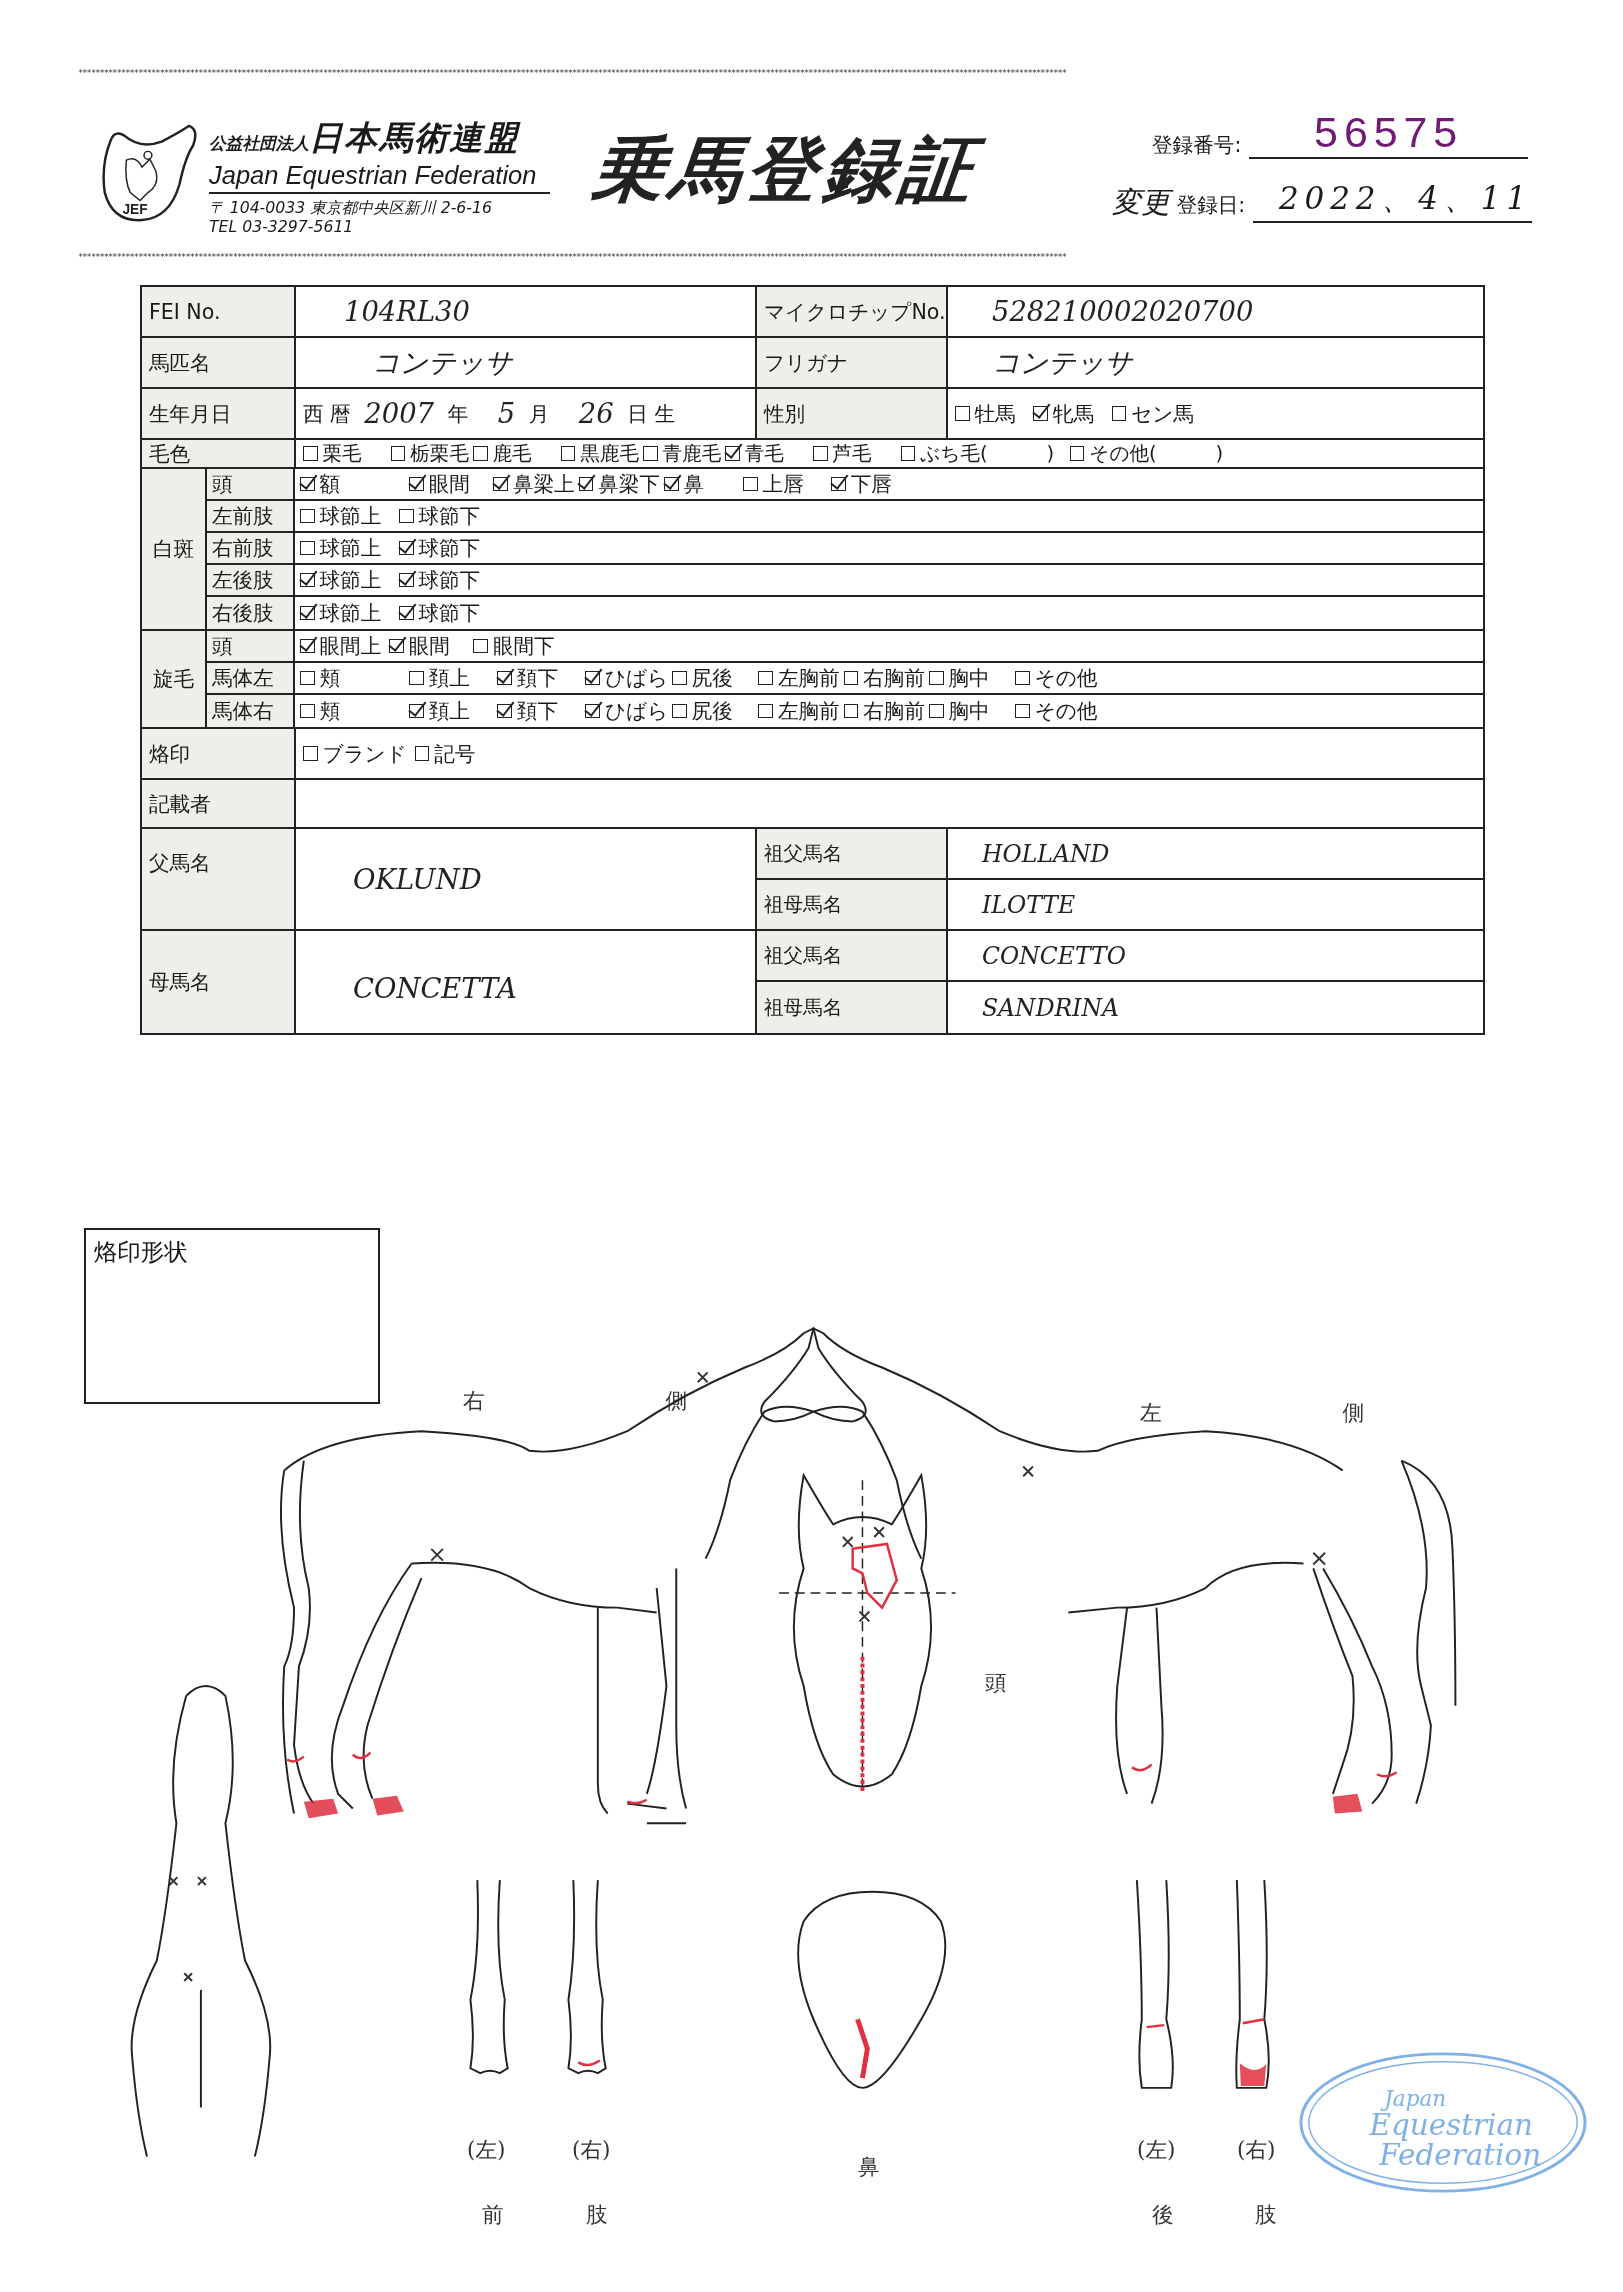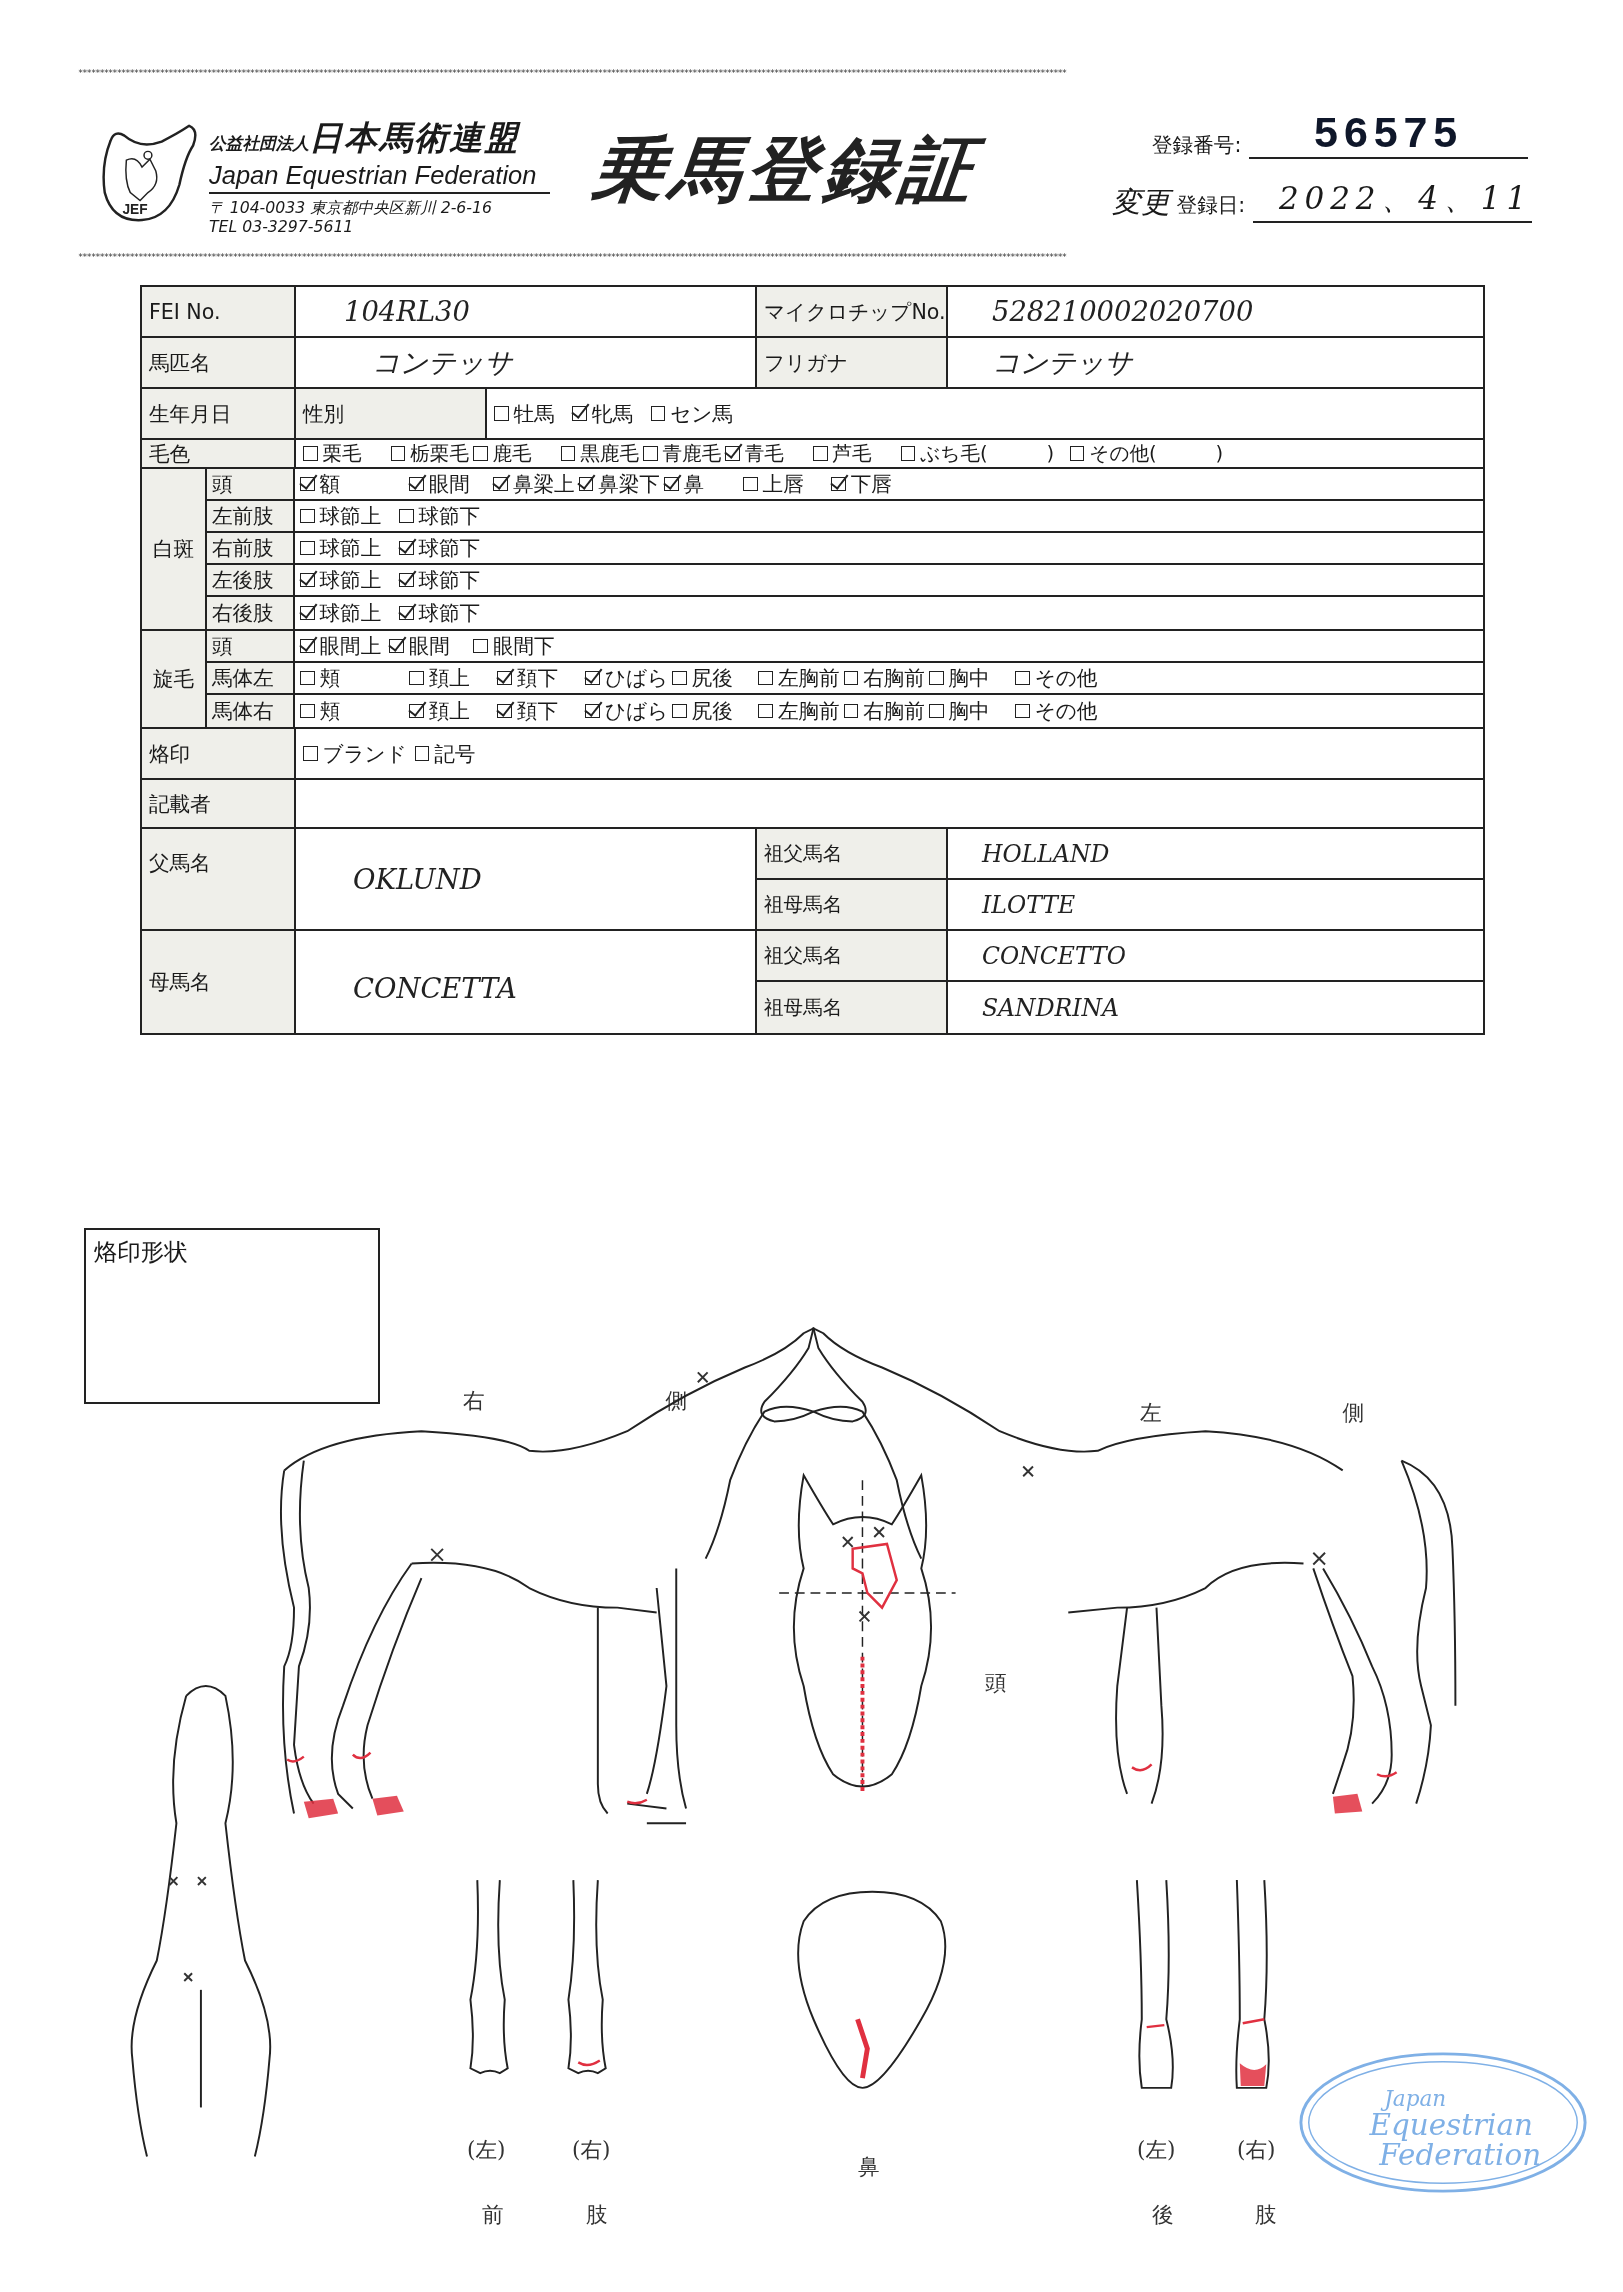--- a/index.html
+++ b/index.html
@@ -16,21 +16,21 @@
   .org-jp-small { font-size: 16.7px; font-weight: bold; display: inline-block; font-style: italic; }
   .org-jp-big { font-size: 33px; font-weight: bold; font-style: italic; display: inline-block; letter-spacing: 2px; }
   .org-en { font-family: "Liberation Sans", sans-serif; font-style: italic; font-size: 25.5px; border-bottom: 2px solid #222; padding-bottom: 2px; width: 341px; }
   .org-addr { font-size: 15.7px; font-style: italic; line-height: 19.6px; margin-top: 3.9px; }
   .doc-title { position: absolute; left: 593px; top: 123px; font-size: 71px; font-weight: bold; font-style: italic; letter-spacing: 5.9px; color: #222; transform: skewX(-6deg); }
 
   .reg-row { position: absolute; display: flex; align-items: flex-end; }
   .reg-label { font-size: 20.6px; margin-right: 7.8px; }
   .reg-label .hw { font-family: "DejaVu Serif", serif; font-size: 29px; font-style: italic; }
   .reg-value { width: 279px; border-bottom: 2px solid #222; text-align: center; }
-  .reg-no-val { font-family: "Liberation Sans", sans-serif; font-size: 43px; font-weight: bold; color: #0f172a; letter-spacing: 5.9px; line-height: 49px; }
+  .reg-no-val { font-family: "Liberation Sans", sans-serif; font-size: 43px; font-weight: normal; color: #701a75; letter-spacing: 5.9px; line-height: 49px; }
   .reg-date-val { font-family: "DejaVu Serif", serif; font-style: italic; font-size: 31px; letter-spacing: 5.9px; line-height: 45px; text-align: right; }
 
   
   .form { position: absolute; left: 140px; top: 285px; width: 1345px; border: 2.5px solid #222; }
   .row { display: flex; border-bottom: 2px solid #222; }
   .row:last-child { border-bottom: none; }
   .cell { border-right: 2px solid #222; display: flex; align-items: center; padding-left: 6.9px; font-size: 20.6px; }
   .cell:last-child { border-right: none; }
   .lbl { background: #efefea; }
   .hand { font-family: "DejaVu Serif", serif; font-style: italic; font-size: 27.4px; color: #222; }
@@ -96,20 +96,29 @@
 
   <div class="row" style="height:51px">
     <div class="cell lbl" style="width:154px">馬匹名</div>
     <div class="cell hand" style="width:461px; padding-left:76px">コンテッサ</div>
     <div class="cell lbl" style="width:191px">フリガナ</div>
     <div class="cell hand" style="flex:1; padding-left:44px">コンテッサ</div>
   </div>
 
   <div class="row" style="height:51px">
     <div class="cell lbl" style="width:154px">生年月日</div>
+    <div class="cell" style="width:461px; gap:13.7px">
+      <span>西 暦</span>
+      <span class="hand">2007</span>
+      <span>年</span>
+      <span class="hand" style="margin-left:15.7px">5</span>
+      <span>月</span>
+      <span class="hand" style="margin-left:15.7px">26</span>
+      <span>日 生</span>
+    </div>
     <div class="cell lbl" style="width:191px">性別</div>
     <div class="cell" style="flex:1">
       <span class="cb">
           <span class="box"></span>
           <span>牡馬</span>
         </span>
       <span class="cb">
           <span class="box on"></span>
           <span>牝馬</span>
         </span>

